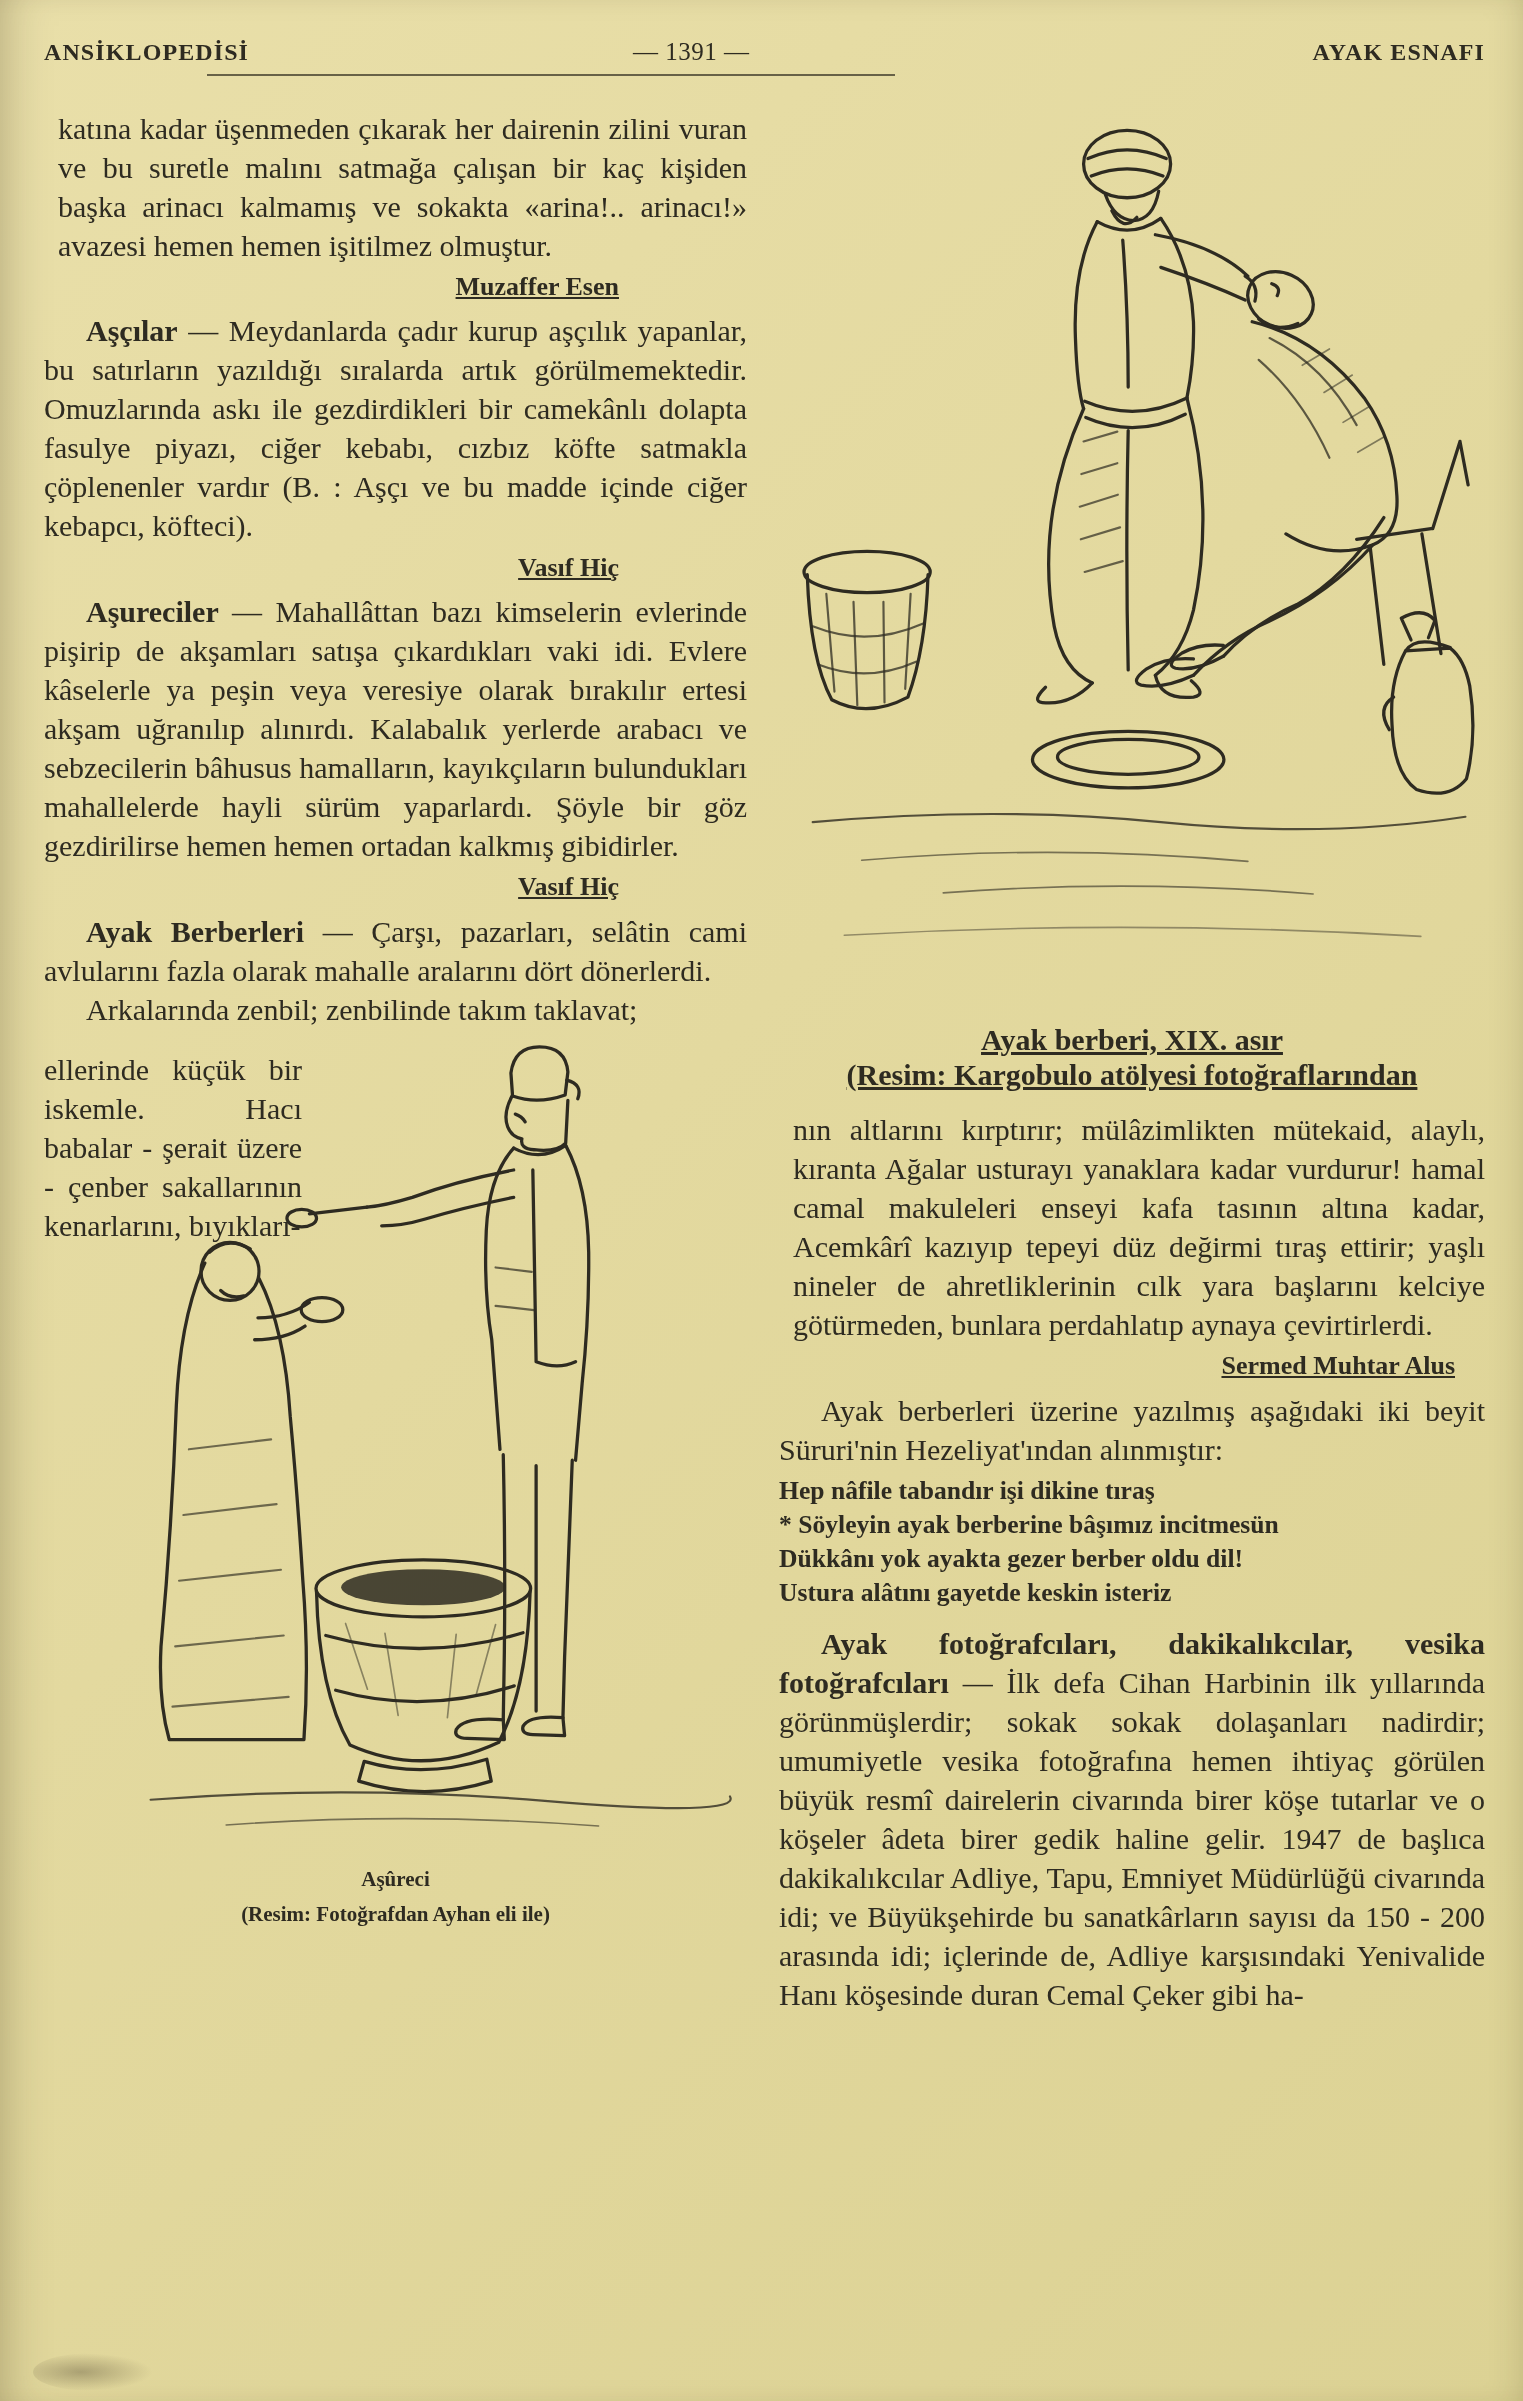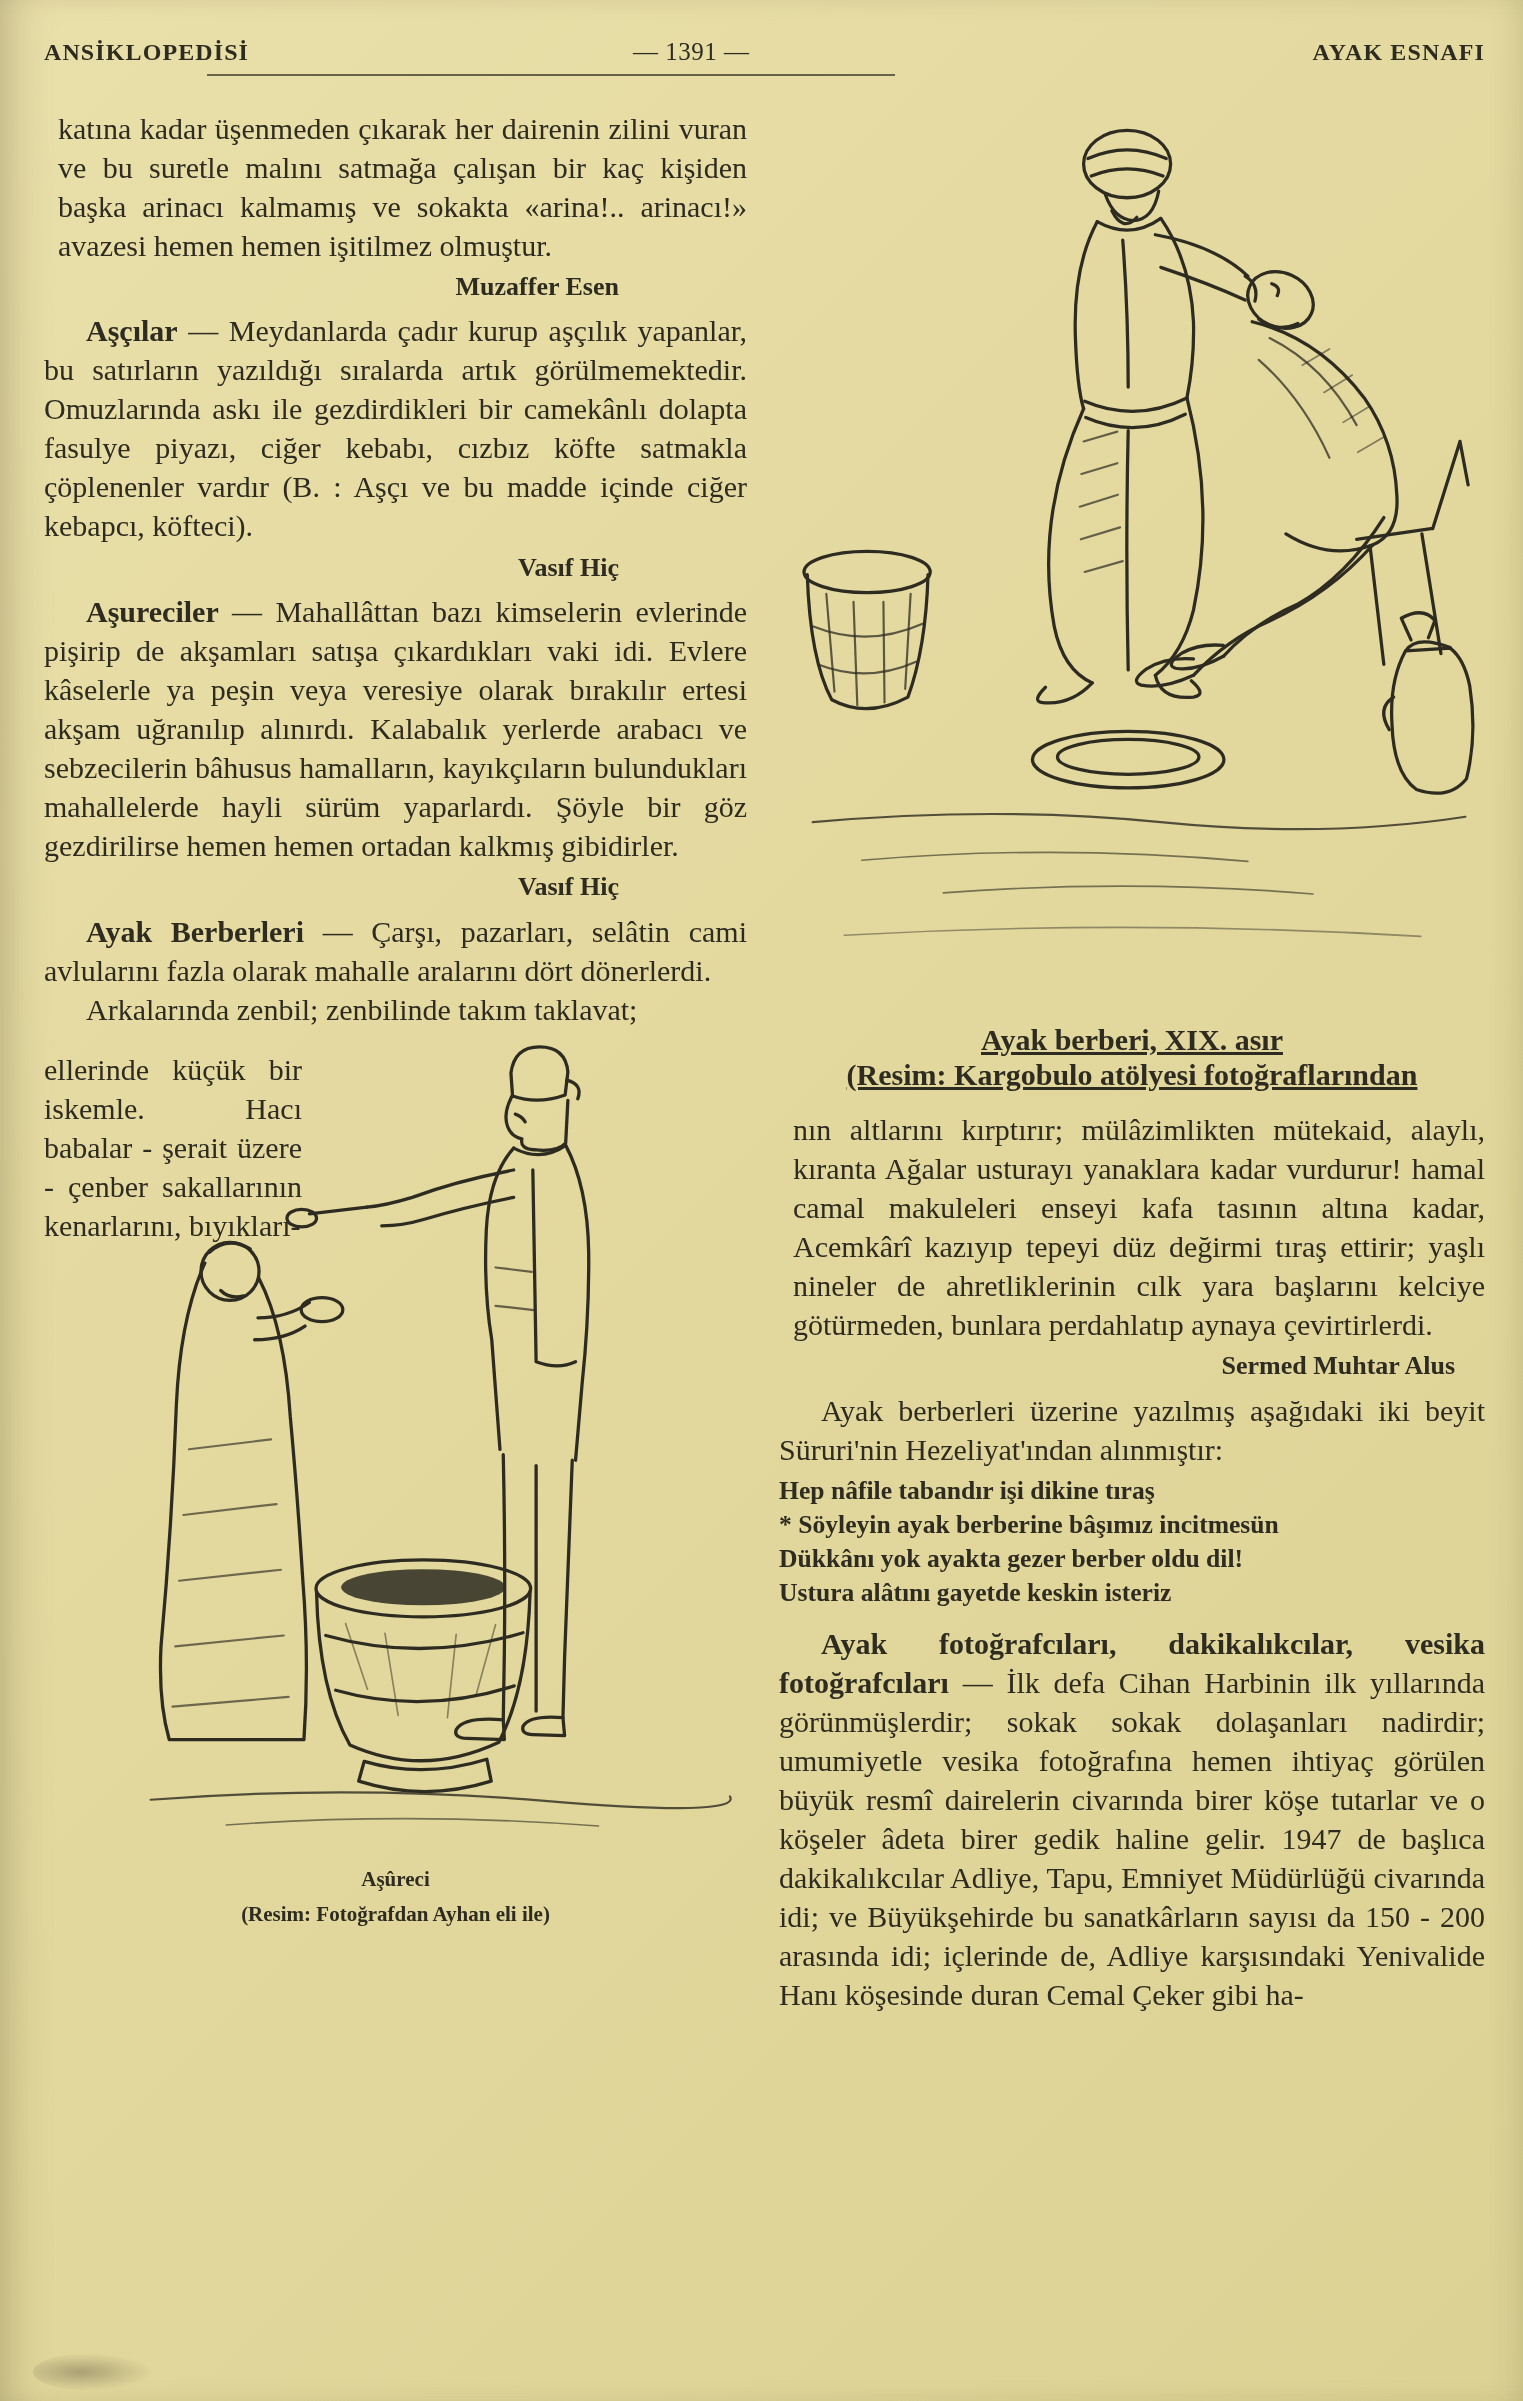--- a/index.html
+++ b/index.html
@@ -21,21 +21,21 @@
     font-size:24px;letter-spacing:1.1px;
   }
   .header .hleft,.header .hright{font-weight:bold;}
   .header .hcenter{font-size:25px;letter-spacing:0.5px;margin-right:179px;}
   .header-rule{height:2.2px;background:#47422f;width:688px;margin:7.6px 0 0 163px;opacity:.8;}
   .columns{display:flex;gap:32px;margin-top:33px;}
   .col{width:706px;font-size:30px;line-height:39px;text-align:justify;}
   .para{margin:0;text-indent:42px;}
   .para.noindent{text-indent:0;margin-left:14px;}
   .para .lead{font-weight:bold;}
-  .sig{font-weight:bold;font-size:26px;text-align:right;margin:2.2px 0 5.4px 0;text-indent:0;}
+  .sig{font-weight:bold;font-size:26px;text-align:right;margin:2.2px 0 5.4px 0;text-indent:0;text-decoration:underline;}
   .sig.inleft{padding-right:128px;}
   .sig.inright{padding-right:30px;}
   .figure-right{margin:-5.4px 0 4.4px 0;}
   .figure-right svg{display:block;width:706px;height:914px;}
   .fig-caption{
     text-align:center;font-weight:bold;font-size:30px;line-height:35px;margin:3.3px 0 18.5px 0;text-decoration:underline;
   }
   .fig-left-wrap{position:relative;height:827px;margin-top:3.3px;}
   .fig-left-wrap .narrow{
     position:absolute;left:0;top:18px;width:258px;margin:0;text-indent:0;text-align:justify;

